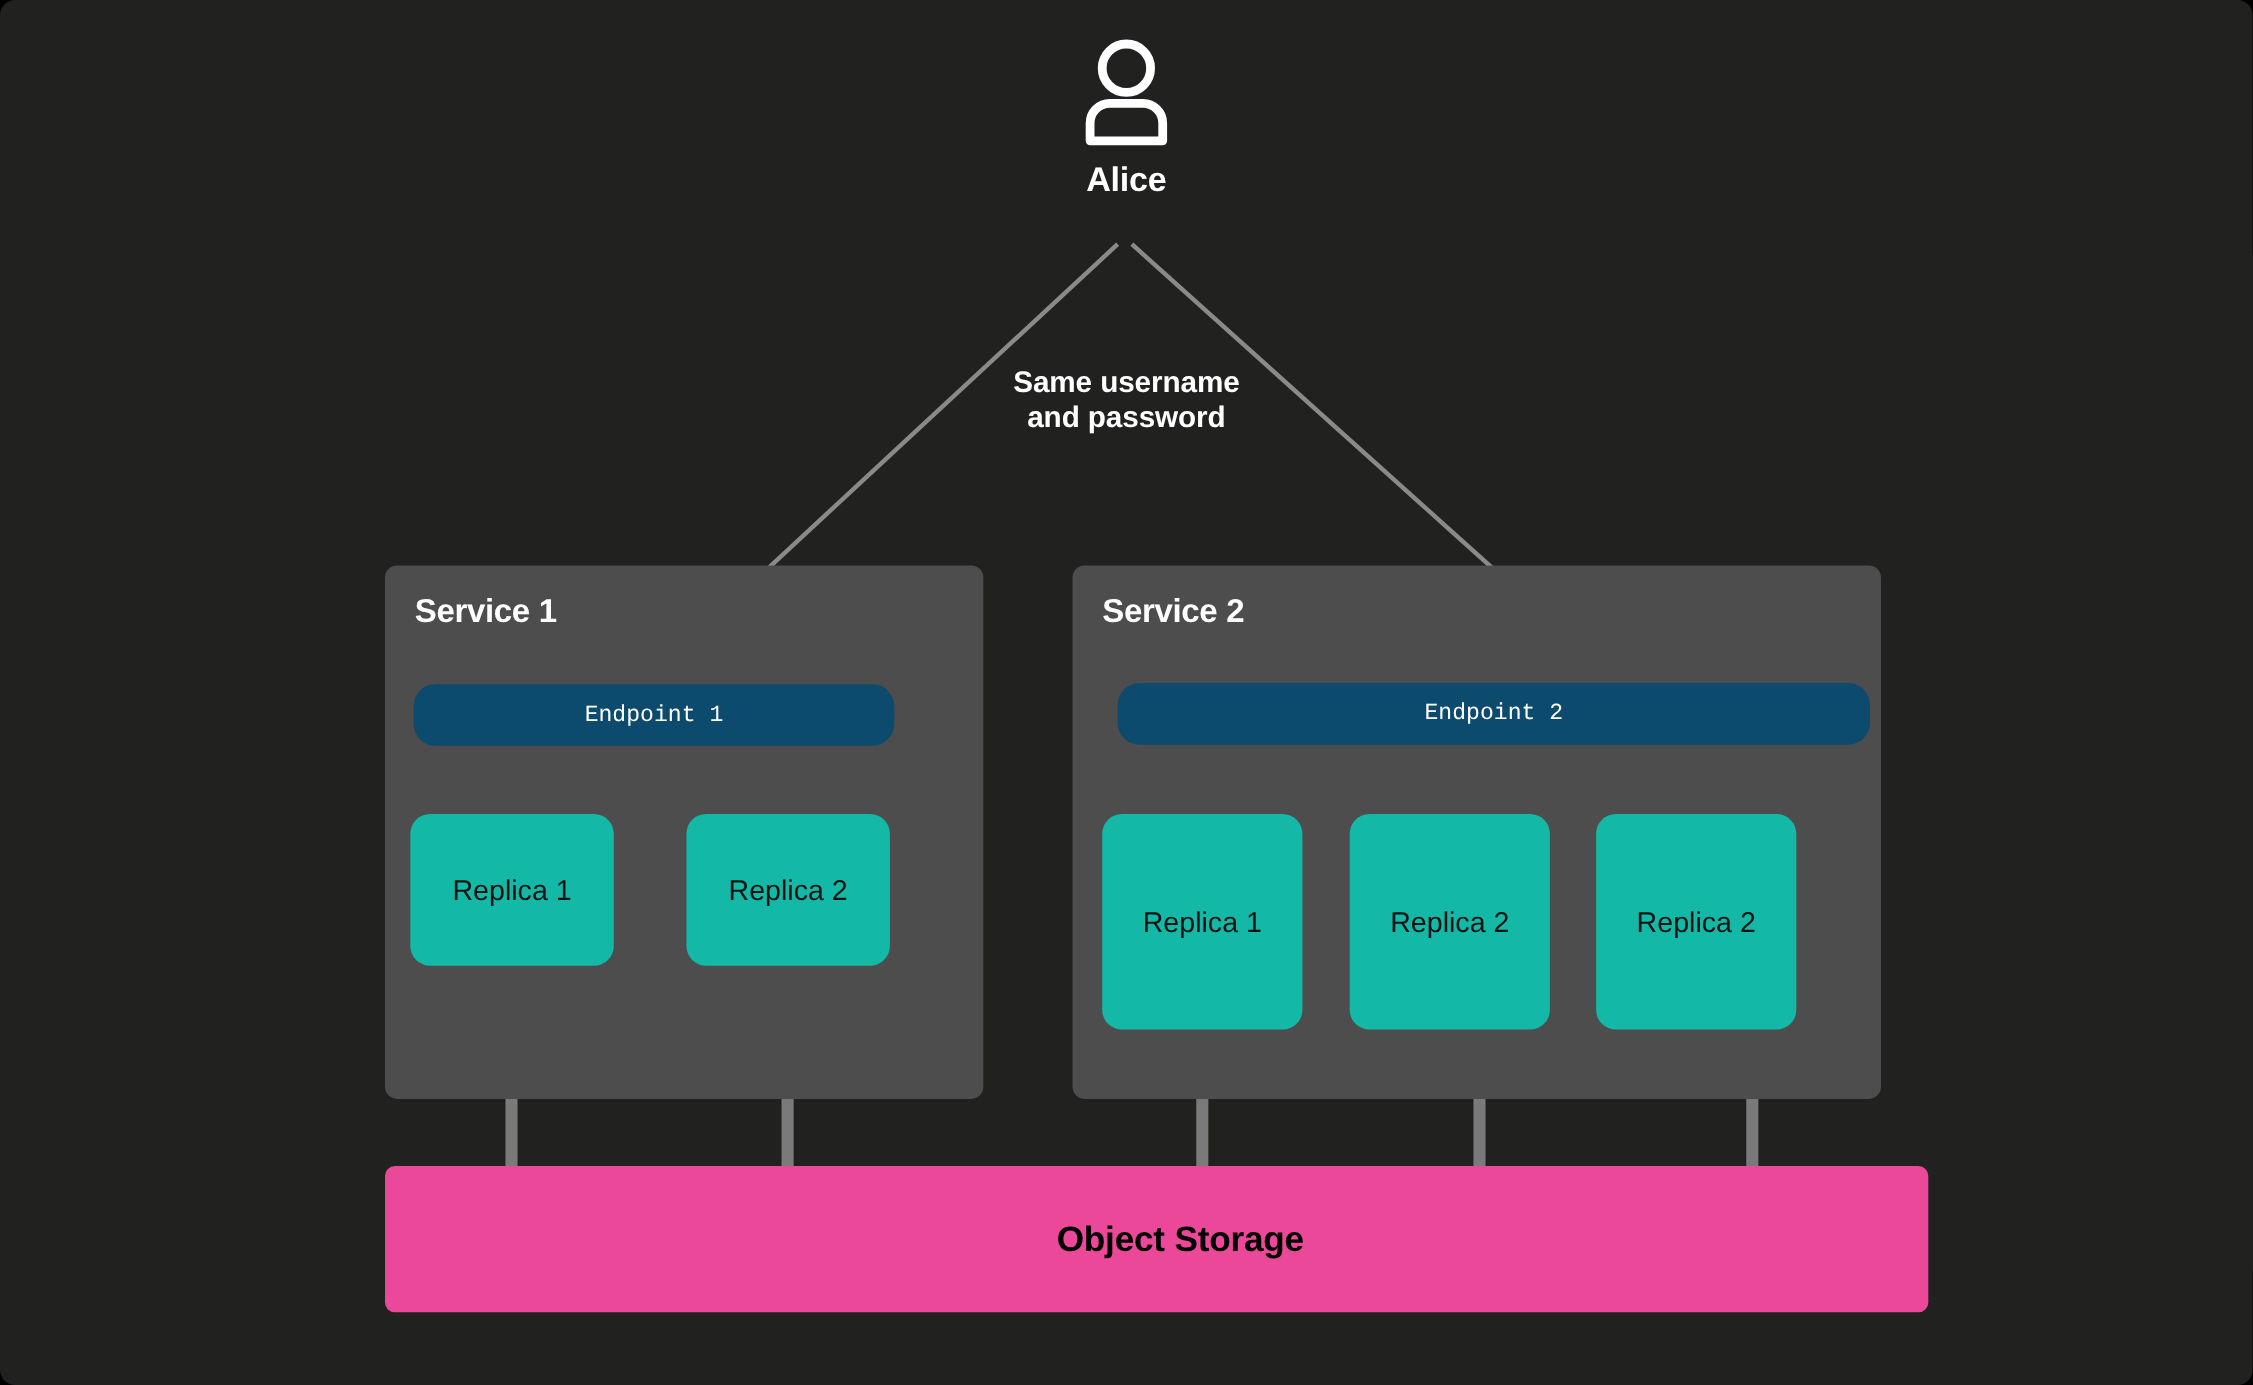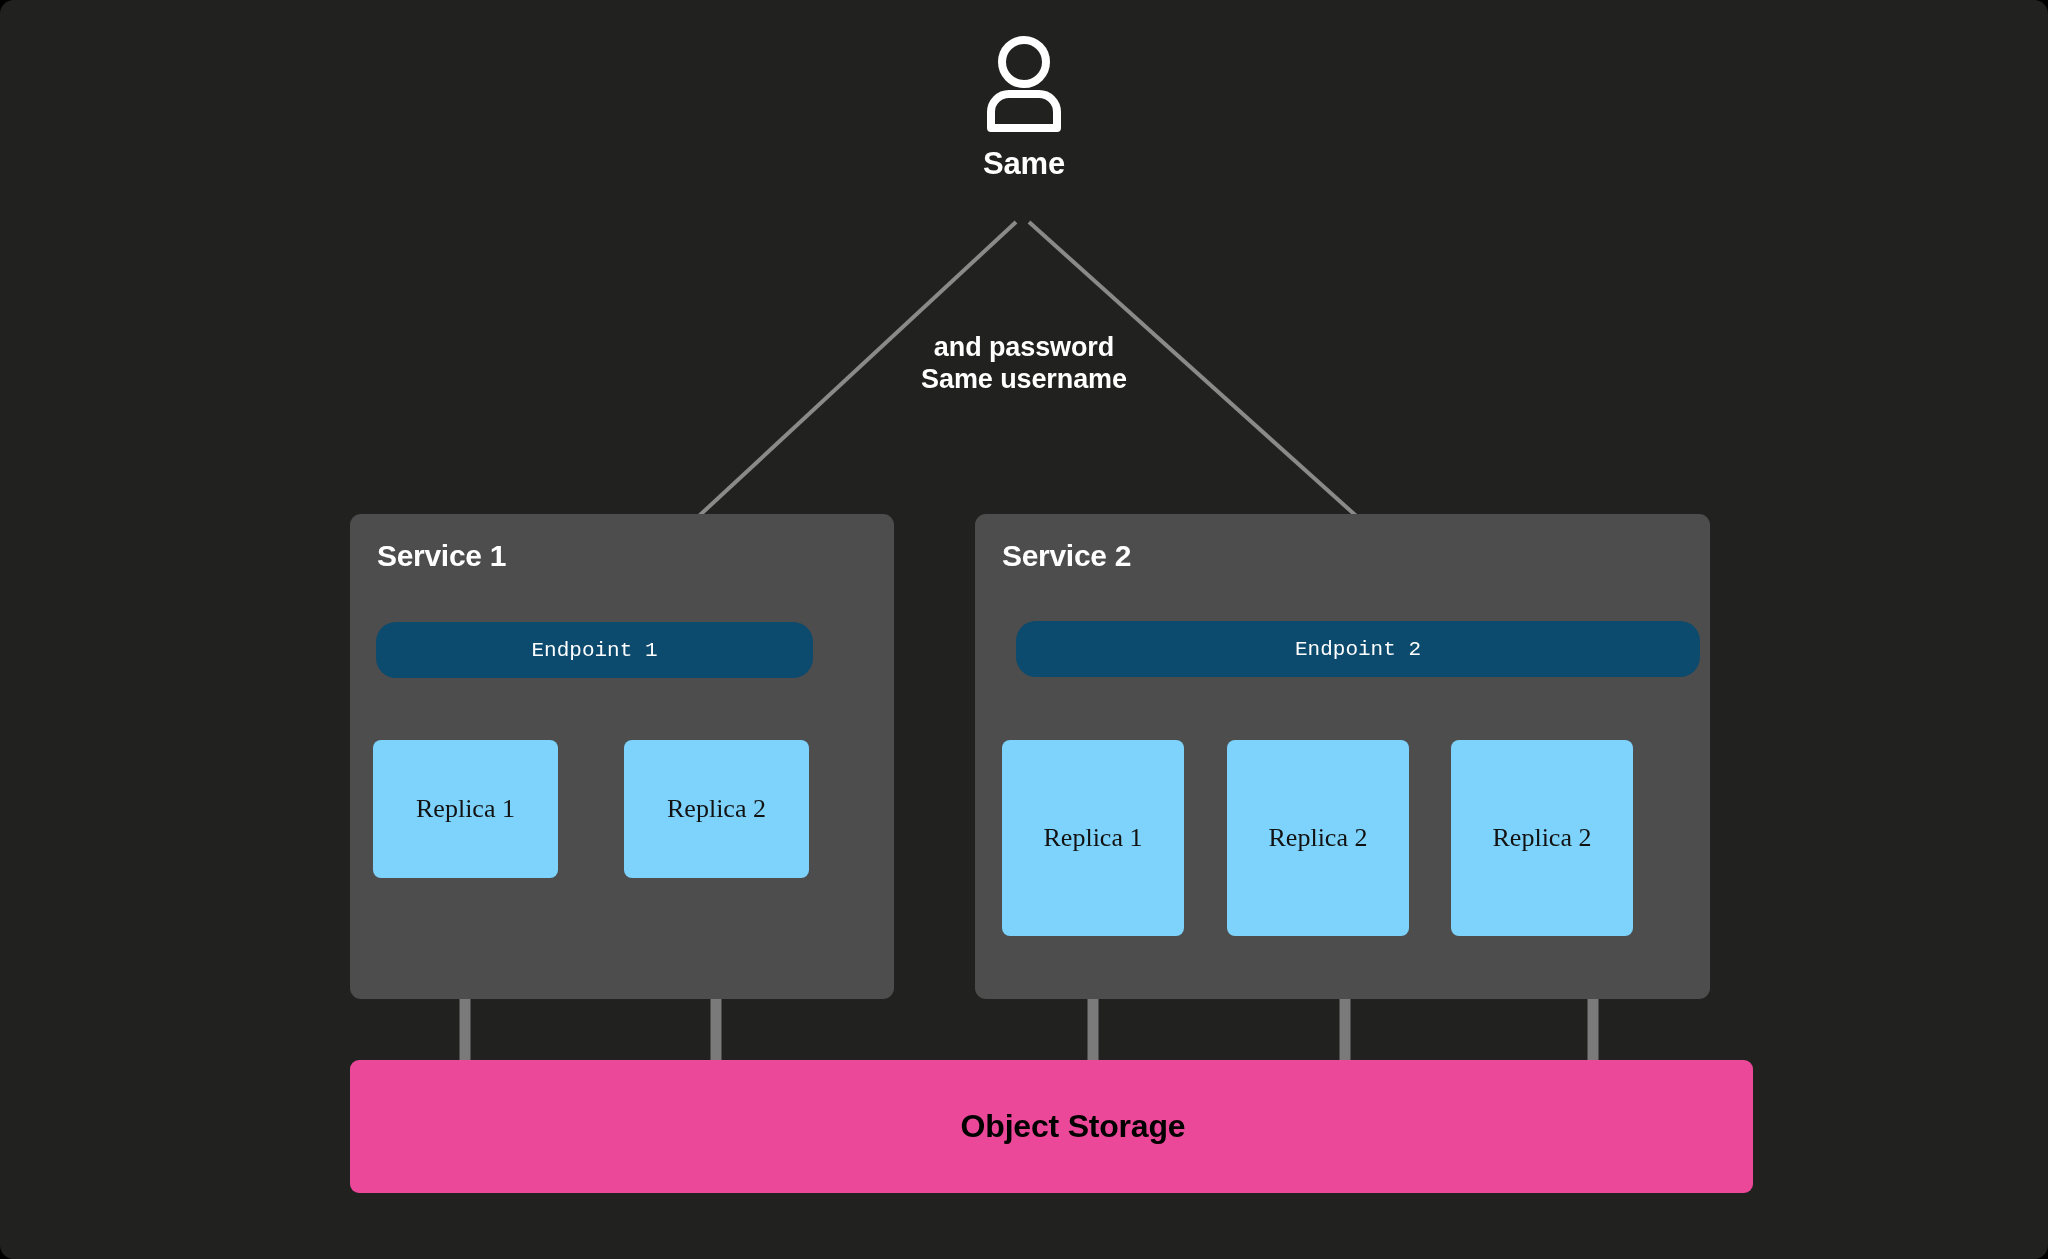--- a/index.html
+++ b/index.html
@@ -96,26 +96,26 @@
     font-family: "Liberation Mono", "DejaVu Sans Mono", monospace;
     font-size: 21px;
     color: #ffffff;
   }
   #endpoint-1 { left: 26px; top: 108px; width: 437px; height: 56px; }
   #endpoint-2 { left: 27px; top: 107px; width: 684px; height: 56px; margin-left: 14px; }
 
   
   .replica {
     position: absolute;
-    background: #7dd3fc;
-    border-radius: 8px;
+    background: #14b8a6;
+    border-radius: 18px;
     display: flex;
     align-items: center;
     justify-content: center;
-    font-family: Liberation Serif, serif;
+    font-family: Liberation Sans, sans-serif;
     font-size: 26px;
     color: #121212;
   }
   #s1-replica-1 { left: 23px; top: 226px; width: 185px; height: 138px; }
   #s1-replica-2 { left: 274px; top: 226px; width: 185px; height: 138px; }
   #s2-replica-1 { left: 27px; top: 226px; width: 182px; height: 196px; }
   #s2-replica-2 { left: 252px; top: 226px; width: 182px; height: 196px; }
   #s2-replica-3 { left: 476px; top: 226px; width: 182px; height: 196px; }
 
   
@@ -168,26 +168,26 @@
     <line x1="1093" y1="920" x2="1093" y2="1065" stroke="#7a7a7a" stroke-width="11"></line>
     <line x1="1345" y1="920" x2="1345" y2="1065" stroke="#7a7a7a" stroke-width="11"></line>
     <line x1="1593" y1="920" x2="1593" y2="1065" stroke="#7a7a7a" stroke-width="11"></line>
   </svg>
 
   <div class="actor">
     <svg class="actor-icon" viewBox="0 0 86 100" fill="none">
       <circle cx="43" cy="28" r="22" stroke="#ffffff" stroke-width="8"></circle>
       <path d="M 10 94 L 10 78 A 18 18 0 0 1 28 60 L 58 60 A 18 18 0 0 1 76 78 L 76 94 Z" stroke="#ffffff" stroke-width="8" stroke-linejoin="round" fill="none"></path>
     </svg>
-    <div class="actor-label">Same</div>
+    <div class="actor-label">Alice</div>
   </div>
 
   <div class="edge-note">
+    <span>Same username</span>
     <span>and password</span>
-    <span>Same username</span>
   </div>
 
   <div class="service" id="service-1">
     <div class="service-title">Service 1</div>
 
     <div class="endpoint" id="endpoint-1">Endpoint 1</div>
 
     <div class="replica" id="s1-replica-1">Replica 1</div>
     <div class="replica" id="s1-replica-2">Replica 2</div>
   </div>

